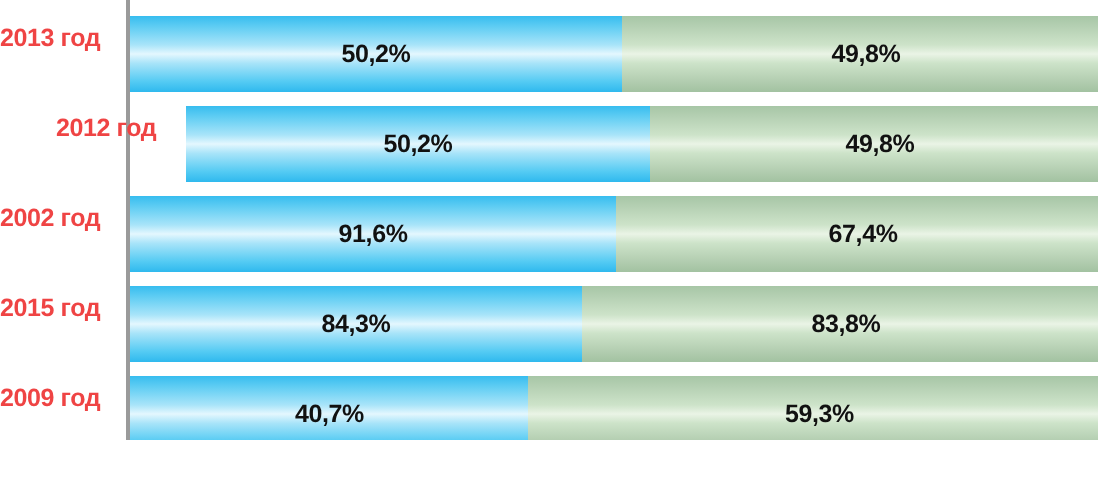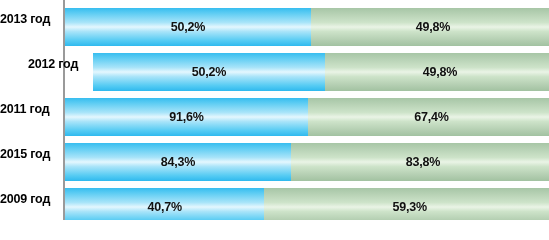--- a/index.html
+++ b/index.html
@@ -41,21 +41,21 @@
   .cat-label {
     position: absolute;
     left: 0px;
     top: 0px;
     width: 60px;
     height: 22px;
     line-height: 22px;
     text-align: left;
     font-size: 12.5px;
     font-weight: bold;
-    color: #000000;
+    color: #ef4444;
     white-space: nowrap;
     letter-spacing: -0.2px;
   }
 
   .bar-track {
     position: absolute;
     left: 65px;
     top: 0px;
     right: -6px;
     height: 22px;
@@ -129,21 +129,21 @@
       <div class="seg seg-blue" style="flex-grow:50.2;flex-basis:0;">
         <span class="seg-label">50,2%</span>
       </div>
       <div class="seg seg-green" style="flex-grow:49.8;flex-basis:0;">
         <span class="seg-label">49,8%</span>
       </div>
     </div>
   </div>
 
   <div class="bar-row" style="top:98px;">
-    <div class="cat-label">2011 год</div>
+    <div class="cat-label">2002 год</div>
     <div class="bar-track">
       <div class="seg seg-blue" style="flex-grow:49.6;flex-basis:0;">
         <span class="seg-label">91,6%</span>
       </div>
       <div class="seg seg-green" style="flex-grow:50.4;flex-basis:0;">
         <span class="seg-label">67,4%</span>
       </div>
     </div>
   </div>
 

